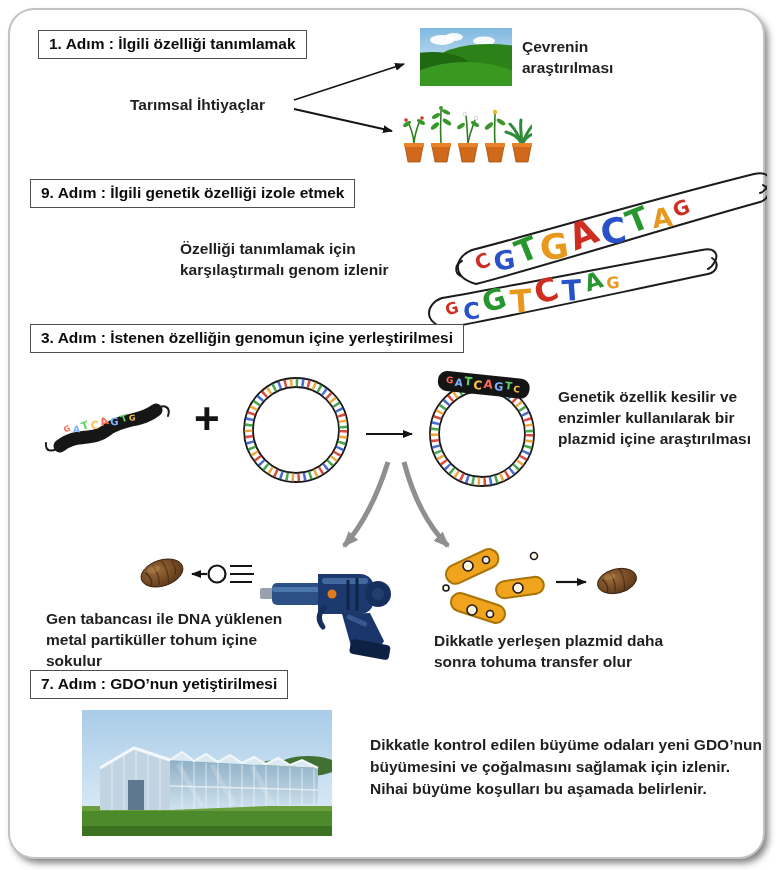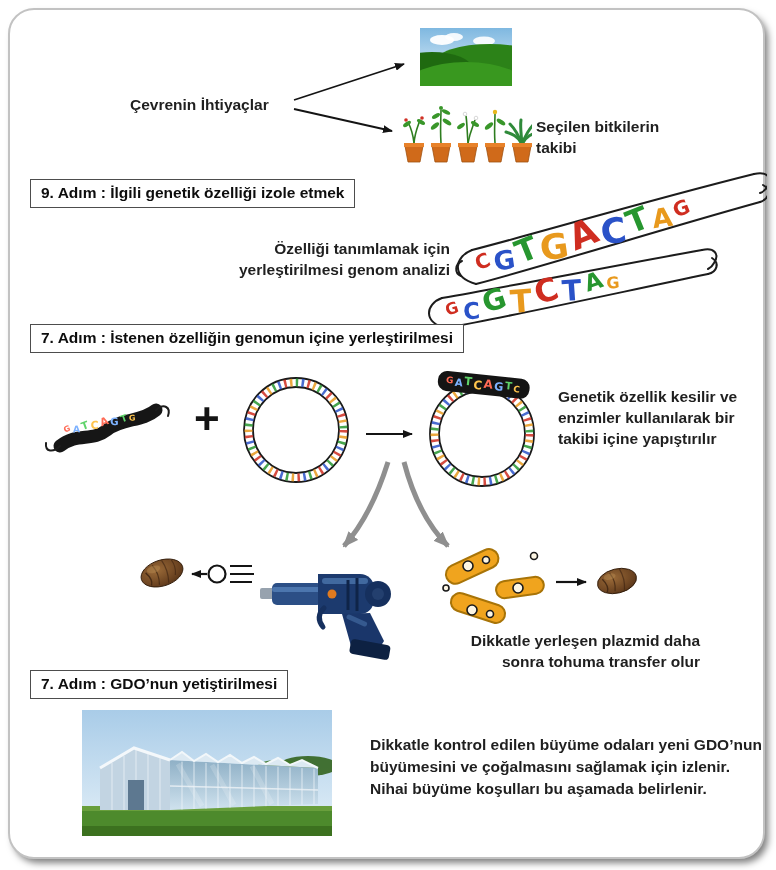--- a/index.html
+++ b/index.html
@@ -6,21 +6,21 @@
   html,body{width:776px;height:870px;background:#fff}
   body{font-family:"Liberation Sans",sans-serif}
   .page{position:relative;width:776px;height:870px;overflow:hidden}
   .card{position:absolute;left:8px;top:8px;width:757px;height:851px;background:#fff;
         border:2px solid #c2c2c2;border-radius:26px;box-shadow:4px 5px 7px -1px rgba(0,0,0,.5)}
   svg.decor{position:absolute;left:0;top:0;pointer-events:none}
   .abs{position:absolute}
   .stepbox{position:absolute;border:1.5px solid #4d4d4d;background:#fff;padding:4px 10px 5px;
            font-weight:bold;font-size:15.5px;color:#0d0d0d;white-space:nowrap}
   .cap{position:absolute;font-weight:bold;font-size:15.5px;color:#1f1f1f;line-height:21px}
-  .center{text-align:right}
+  .center{text-align:left}
   .seq{position:absolute;display:flex;align-items:center;white-space:nowrap;
        font-weight:800;font-family:"DejaVu Sans",sans-serif}
   .seq span{display:inline-block;line-height:.9}
   #step1-box{left:28px;top:20px}
   #field-photo{left:410px;top:18px;width:92px;height:58px}
   #env-caption{left:512px;top:26px;width:122px}
   #needs-label{left:120px;top:84px}
   #plants-illustration{left:390px;top:88px;width:132px;height:66px}
   #plants-caption{left:526px;top:106px;width:142px}
   #step2-box{left:20px;top:169px}
@@ -92,40 +92,42 @@
       <path class="ag" d="M378,452 C366,490 352,516 334,536"></path>
       <path class="ag" d="M394,452 C404,490 418,516 438,536"></path>
 
       <path class="ab2" d="M197,564 L182,564"></path>
       <circle cx="207" cy="564" r="8.5" fill="none" stroke="#141414" stroke-width="2.2"></circle>
       <path d="M220,556 h22 M220,564 h24 M220,572 h22" stroke="#141414" stroke-width="2.2"></path>
 
       <path class="ab2" d="M546,572 L576,572"></path>
     </svg>
 
+    <div class="stepbox" id="step1-box">1. Adım : İlgili özelliği tanımlamak</div>
     <div class="stepbox" id="step2-box">9. Adım : İlgili genetik özelliği izole etmek</div>
-    <div class="stepbox" id="step3-box">7. Adım : İstenen özelliğin genomun içine yerleştirilmesi</div>
+    <div class="stepbox" id="step3-box">3. Adım : İstenen özelliğin genomun içine yerleştirilmesi</div>
     <div class="stepbox" id="step4-box">7. Adım : GDO’nun yetiştirilmesi</div>
 
     <svg class="abs" id="field-photo" viewBox="0 0 92 58">
       <defs>
         <linearGradient id="skyg" x1="0" y1="0" x2="0" y2="1">
           <stop offset="0" stop-color="#7fb8e0"></stop>
             <stop offset="1" stop-color="#eaf5fc"></stop>
         </linearGradient>
       </defs>
       <rect width="92" height="58" fill="url(#skyg)"></rect>
       <ellipse cx="22" cy="12" rx="12" ry="5" fill="#fff" opacity=".95"></ellipse>
       <ellipse cx="34" cy="9" rx="9" ry="4" fill="#fff" opacity=".9"></ellipse>
       <ellipse cx="64" cy="13" rx="11" ry="4.5" fill="#fff" opacity=".9"></ellipse>
       <ellipse cx="70" cy="34" rx="55" ry="18" fill="#2c8218"></ellipse>
       <ellipse cx="12" cy="40" rx="40" ry="16" fill="#1f6a10"></ellipse>
       <ellipse cx="46" cy="60" rx="62" ry="26" fill="#39981f"></ellipse>
     </svg>
-    <div class="cap" id="needs-label">Çevrenin İhtiyaçlar</div>
+    <div class="cap" id="env-caption">Çevrenin araştırılması</div>
+    <div class="cap" id="needs-label">Tarımsal İhtiyaçlar</div>
 
     <svg class="abs" id="plants-illustration" viewBox="0 0 132 66">
       <g stroke="#2e7d1f" stroke-width="1.6" fill="none">
         <path d="M14,45 C13,36 11,30 8,24"></path>
           <path d="M14,45 C15,34 18,28 20,22"></path>
         <path d="M41,45 C40,30 41,20 41,12"></path>
         <path d="M68,45 C67,32 67,24 66,18"></path>
           <path d="M68,45 C70,34 73,28 75,22"></path>
         <path d="M95,45 C94,32 95,24 95,16"></path>
       </g>
@@ -166,25 +168,24 @@
         <path d="M113,48 L131,48 L128,64 L116,64 Z"></path>
       </g>
       <g fill="#e8822a">
         <rect x="4" y="45" width="20" height="4"></rect>
           <rect x="31" y="45" width="20" height="4"></rect>
         <rect x="58" y="45" width="20" height="4"></rect>
           <rect x="85" y="45" width="20" height="4"></rect>
         <rect x="112" y="45" width="20" height="4"></rect>
       </g>
     </svg>
-    <div class="cap" id="plants-caption">Seçilen bitkilerin takibi</div>
 
     <div class="cap center" id="step2-caption">
       <span style="display:block">Özelliği tanımlamak için</span>
-      <span style="display:block">yerleştirilmesi genom analizi</span>
+      <span style="display:block">karşılaştırmalı genom izlenir</span>
     </div>
     <div class="seq" id="strand-top">
         <span style="color: rgb(207, 45, 32); font-size: 20px; transform: translateY(-3px) rotate(-7deg);">C</span>
         <span style="color: rgb(42, 82, 200); font-size: 26.1px; transform: translateY(3px) rotate(7deg);">G</span>
         <span style="color: rgb(39, 150, 47); font-size: 31.3px; transform: translateY(-3px) rotate(-7deg);">T</span>
         <span style="color: rgb(232, 153, 29); font-size: 34.8px; transform: translateY(3px) rotate(7deg);">G</span>
         <span style="color: rgb(207, 45, 32); font-size: 36px; transform: translateY(-3px) rotate(-7deg);">A</span>
         <span style="color: rgb(42, 82, 200); font-size: 34.8px; transform: translateY(3px) rotate(7deg);">C</span>
         <span style="color: rgb(39, 150, 47); font-size: 31.3px; transform: translateY(-3px) rotate(-7deg);">T</span>
         <span style="color: rgb(232, 153, 29); font-size: 26.1px; transform: translateY(3px) rotate(7deg);">A</span>
@@ -233,21 +234,21 @@
     <div class="seq" id="insert-banner">
         <span style="color: rgb(255, 106, 85); font-size: 9px; transform: translateY(-1px) rotate(0deg);">G</span>
         <span style="color: rgb(125, 178, 255); font-size: 10.3px; transform: translateY(1px) rotate(0deg);">A</span>
         <span style="color: rgb(95, 211, 106); font-size: 11.3px; transform: translateY(-1px) rotate(0deg);">T</span>
         <span style="color: rgb(255, 196, 77); font-size: 11.9px; transform: translateY(1px) rotate(0deg);">C</span>
         <span style="color: rgb(255, 106, 85); font-size: 11.9px; transform: translateY(-1px) rotate(0deg);">A</span>
         <span style="color: rgb(125, 178, 255); font-size: 11.3px; transform: translateY(1px) rotate(0deg);">G</span>
         <span style="color: rgb(95, 211, 106); font-size: 10.3px; transform: translateY(-1px) rotate(0deg);">T</span>
         <span style="color: rgb(255, 196, 77); font-size: 9px; transform: translateY(1px) rotate(0deg);">C</span>
       </div>
-    <div class="cap" id="plasmid-caption">Genetik özellik kesilir ve enzimler kullanılarak bir takibi içine yapıştırılır</div>
+    <div class="cap" id="plasmid-caption">Genetik özellik kesilir ve enzimler kullanılarak bir plazmid içine araştırılması</div>
 
     <svg class="abs" id="seed-left" viewBox="0 0 60 44">
       <defs>
         <radialGradient id="sg1" cx=".4" cy=".35" r=".9">
           <stop offset="0" stop-color="#9a6a38"></stop>
             <stop offset=".6" stop-color="#6a4220"></stop>
             <stop offset="1" stop-color="#43260f"></stop>
         </radialGradient>
       </defs>
       <g transform="rotate(-18 30 22)">
@@ -269,20 +270,21 @@
       <circle cx="118" cy="46" r="13" fill="#16305e"></circle>
       <circle cx="118" cy="46" r="6" fill="#233f6e"></circle>
       <circle cx="72" cy="46" r="4.5" fill="#e07a1e"></circle>
       <line x1="88" y1="32" x2="88" y2="62" stroke="#0f2448" stroke-width="3"></line>
       <line x1="97" y1="30" x2="97" y2="63" stroke="#0f2448" stroke-width="3"></line>
       <path d="M64,60 q-9,9 -1,19" stroke="#16305e" stroke-width="5" fill="none" stroke-linecap="round"></path>
       <path d="M82,66 l28,-1 14,28 -7,11 -24,1 z" fill="#1a366a"></path>
       <rect x="86" y="70" width="22" height="5" rx="2.5" fill="#35598f" transform="rotate(24 97 72)"></rect>
       <rect x="90" y="94" width="40" height="15" rx="4" fill="#0d2142" transform="rotate(10 110 101)"></rect>
     </svg>
+    <div class="cap center" id="gene-gun-caption">Gen tabancası ile DNA yüklenen metal partiküller tohum içine sokulur</div>
 
     <svg class="abs" id="bacteria" viewBox="0 0 112 88">
       <g fill="#f0a41e" stroke="#a87408" stroke-width="2">
         <rect x="6" y="11" width="56" height="19" rx="9.5" transform="rotate(-25 34 20)"></rect>
         <rect x="12" y="53" width="56" height="18" rx="9" transform="rotate(18 40 62)"></rect>
         <rect x="58" y="33" width="48" height="17" rx="8.5" transform="rotate(-8 82 42)"></rect>
       </g>
       <g fill="#fdf6e4" stroke="#1a1a1a" stroke-width="1.6">
         <circle cx="30" cy="20" r="5"></circle>
           <circle cx="48" cy="14" r="3.5"></circle>

